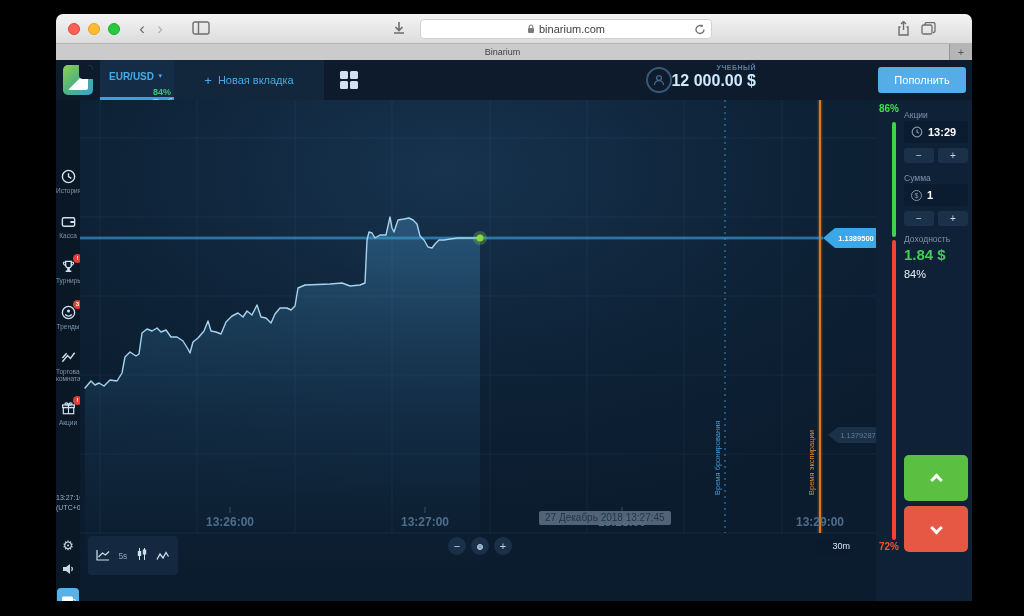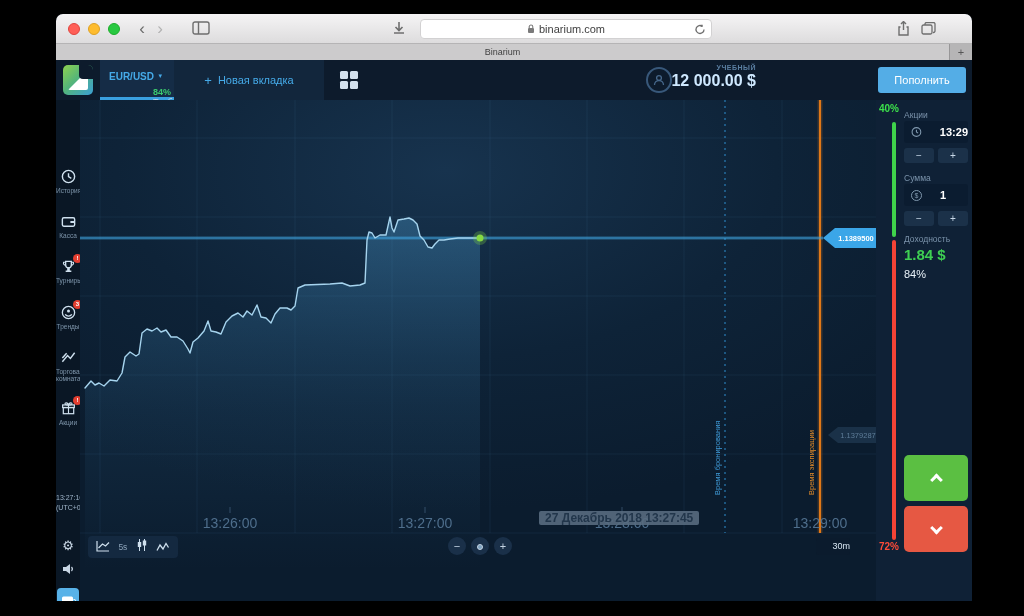--- a/index.html
+++ b/index.html
@@ -69,37 +69,37 @@
   #chart-svg .area { fill:url(#areaGrad); stroke:none; }
   #chart-svg .series { fill:none; stroke:#a6d4ee; stroke-width:1.4; stroke-linejoin:round; stroke-linecap:round; }
   #chart-svg .price-line { stroke:#3fa2dd; stroke-width:1.2; }
   #chart-svg .price-glow { stroke:rgba(63,162,221,.25); stroke-width:4; }
   #chart-svg .price-tag { fill:#3ba6e8; }
   #chart-svg .price-text { fill:#fff; font:bold 7.5px "Liberation Sans", sans-serif; }
   #chart-svg .ghost-tag { fill:rgba(62,98,132,.30); }
   #chart-svg .ghost-text { fill:#5e7d99; font:7.5px "Liberation Sans", sans-serif; }
   #chart-svg .dot { fill:#86d943; }
   #chart-svg .dot-glow { fill:rgba(134,217,67,.28); }
-  .xtick { position:absolute; top:415px; transform:translateX(-50%); font-size:14px; color:#4e6e8c; }
-  .axis-tip { position:absolute; left:459px; top:411px; background:rgba(88,107,128,.9); color:#22364b; font-weight:bold; font-size:12px; line-height:14px; padding:0 6px; border-radius:2px; white-space:nowrap; }
-  .charttools { position:absolute; left:8px; top:436px; width:90px; height:22px; background:#142940; border-radius:4px; display:flex; align-items:center; justify-content:space-around; padding:0 4px; }
+  .xtick { position:absolute; top:415px; transform:translateX(-50%); font-size:12px; color:#4e6e8c;font-weight:bold; }
+  .axis-tip { position:absolute; left:459px; top:411px; background:rgba(88,107,128,.9); color:#22364b; font-weight:normal; font-size:10px; line-height:14px; padding:0 6px; border-radius:2px; white-space:nowrap; }
+  .charttools { position:absolute; left:8px; top:436px; width:90px; height:39px; background:#142940; border-radius:4px; display:flex; align-items:center; justify-content:space-around; padding:0 4px; }
   .charttools .intv { font-size:8.5px; color:#8ba2b8; }
   .zoomctl { position:absolute; left:368px; top:437px; display:flex; gap:5px; }
   .zbtn { width:18px; height:18px; border-radius:50%; background:#1a3049; border:none; color:#c3d3e3; font-size:11px; line-height:16px; text-align:center; font-family:inherit; padding:0; }
   .zbtn .target { display:inline-block; width:6px; height:6px; border:1.5px solid #c3d3e3; border-radius:50%; background:#7fa3c0; margin-top:4px; }
   .range-chip { position:absolute; right:26px; top:438px; width:34px; height:17px; background:#0b1b2d; border-radius:3px; color:#d8e6f2; font-size:9px; line-height:17px; text-align:right; }
 
   
   .panel { position:absolute; right:0; top:40px; width:96px; height:501px; background:#0f2136; }
   .call-pct { position:absolute; left:3px; top:3px; font-size:10px; font-weight:bold; color:#3ce04b; }
   .put-pct { position:absolute; left:3px; top:441px; font-size:10px; font-weight:bold; color:#ff4b38; }
   .bar-green { position:absolute; left:16px; top:22px; width:4px; height:115px; background:#3fd34b; border-radius:2px; }
   .bar-red { position:absolute; left:16px; top:140px; width:4px; height:300px; background:#f44336; border-radius:2px; }
   .plabel { position:absolute; left:28px; font-size:8.5px; color:#7b93ab; }
-  .pinput { position:absolute; left:28px; width:64px; height:22px; background:#0b1c30; border-radius:3px; display:flex; align-items:center; gap:18px; padding-left:7px; color:#fff; font-size:11px; font-weight:bold;text-align:right; }
+  .pinput { position:absolute; left:28px; width:64px; height:22px; background:#0b1c30; border-radius:3px; display:flex; align-items:center; gap:5px; padding-left:7px; color:#fff; font-size:11px; font-weight:bold;text-align:right; }
   .dollar-ic { display:inline-flex; width:11px; height:11px; border:1px solid #7f97ad; border-radius:50%; color:#7f97ad; font-size:7px; align-items:center; justify-content:center; font-weight:normal; }
   .steprow { position:absolute; left:28px; width:64px; display:flex; gap:4px; }
   .stepbtn { flex:1; height:15px; background:#1b3149; border:none; border-radius:3px; color:#c8d8e8; font-size:10px; line-height:13px; font-family:inherit; padding:0; }
   .payout-val { position:absolute; left:28px; top:146px; font-size:15px; font-weight:bold; color:#3ecf52; }
   .payout-pct { position:absolute; left:28px; top:168px; font-size:11px; color:#e8f1f8; }
   .btn-up, .btn-down { position:absolute; left:28px; width:64px; height:46px; border:none; border-radius:5px; }
   .btn-up { top:355px; background:#5bbf42; }
   .btn-down { top:406px; background:#e65843; }
   .chev { display:inline-block; width:9px; height:9px; border-style:solid; border-color:#fff; border-width:0; }
   .chev.up { border-top-width:3px; border-left-width:3px; transform:rotate(45deg) translate(1px,1px); }
@@ -349,21 +349,21 @@
         </div>
         <div class="zoomctl">
           <button class="zbtn">−</button>
           <button class="zbtn"><span class="target"></span></button>
           <button class="zbtn">+</button>
         </div>
         <div class="range-chip">30m</div>
       </div>
 
       <div class="panel">
-        <div class="call-pct">40%</div>
+        <div class="call-pct">86%</div>
         <div class="bar-green"></div>
         <div class="bar-red"></div>
         <div class="put-pct">72%</div>
 
         <div class="plabel" style="top:10px">Акции</div>
         <div class="pinput" style="top:21px">
           <svg width="12" height="12" viewBox="0 0 14 14">
               <circle cx="7" cy="7" r="5.6" fill="none" stroke="#7f97ad" stroke-width="1.4"></circle>
               <path d="M7 4v3l2.2 1.4" fill="none" stroke="#7f97ad" stroke-width="1.4"></path>
             </svg>

